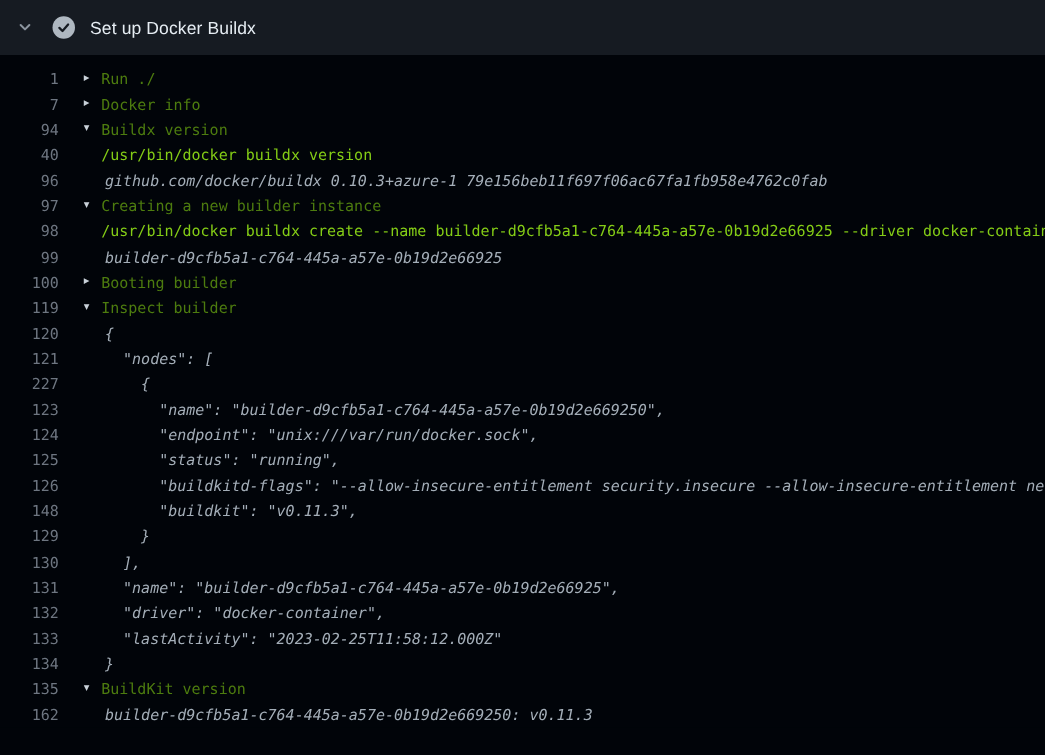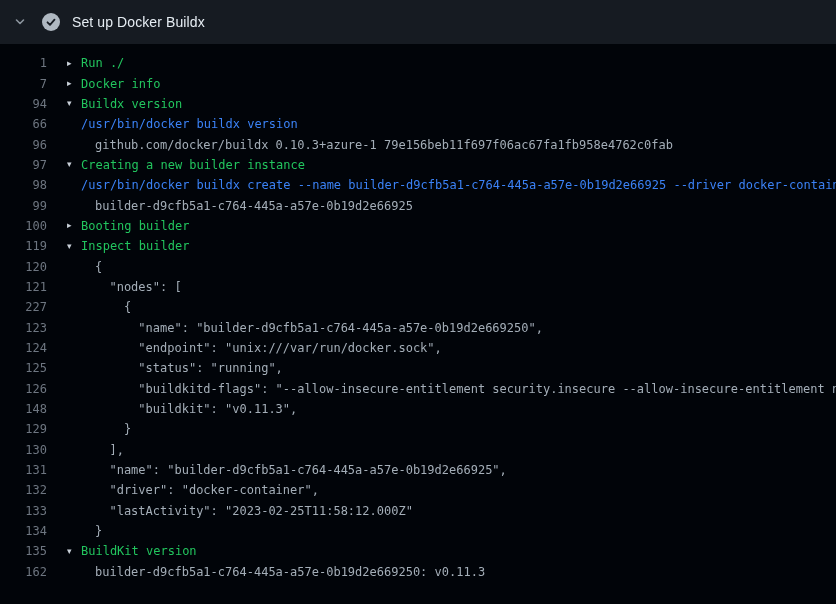--- a/index.html
+++ b/index.html
@@ -63,23 +63,23 @@
   .log-line .arrow {
     width: 14px;
     flex: none;
     margin-left: 20px;
     font-family: "DejaVu Sans", sans-serif;
     font-size: 9px;
     color: #c9d1d9;
     line-height: 1;
   }
   .log-line .text { overflow: hidden; }
-  .log-line .text.group   { color: #22c55e; }
-  .log-line .text.command { color: #3b82f6; }
-  .log-line .text.output  { color: #a4aeb8; margin-left: 14px; }
+  .log-line .text.group   { color: #4d7c0f; }
+  .log-line .text.command { color: #84cc16; }
+  .log-line .text.output  { color: #a4aeb8; margin-left: 3px; font-style: italic; }
   .log-line.is-group { cursor: pointer; }
 </style>
 </head>
 <body>
 
 <div class="step-header">
   <span class="chevron-wrap">
     <svg width="12" height="12" viewBox="0 0 12 12">
       <polyline points="2.5,4 6,7.5 9.5,4" fill="none" stroke="currentColor" stroke-width="1.6" stroke-linecap="round" stroke-linejoin="round"></polyline>
     </svg>
@@ -105,21 +105,21 @@
     <span class="text group">Docker info</span>
   </div>
 
   <div class="log-line is-group">
     <span class="num">94</span>
     <span class="arrow">▾</span>
     <span class="text group">Buildx version</span>
   </div>
 
   <div class="log-line">
-    <span class="num">66</span>
+    <span class="num">40</span>
     <span class="arrow"></span>
     <span class="text command">/usr/bin/docker buildx version</span>
   </div>
 
   <div class="log-line">
     <span class="num">96</span>
     <span class="arrow"></span>
     <span class="text output">github.com/docker/buildx 0.10.3+azure-1 79e156beb11f697f06ac67fa1fb958e4762c0fab</span>
   </div>
 

